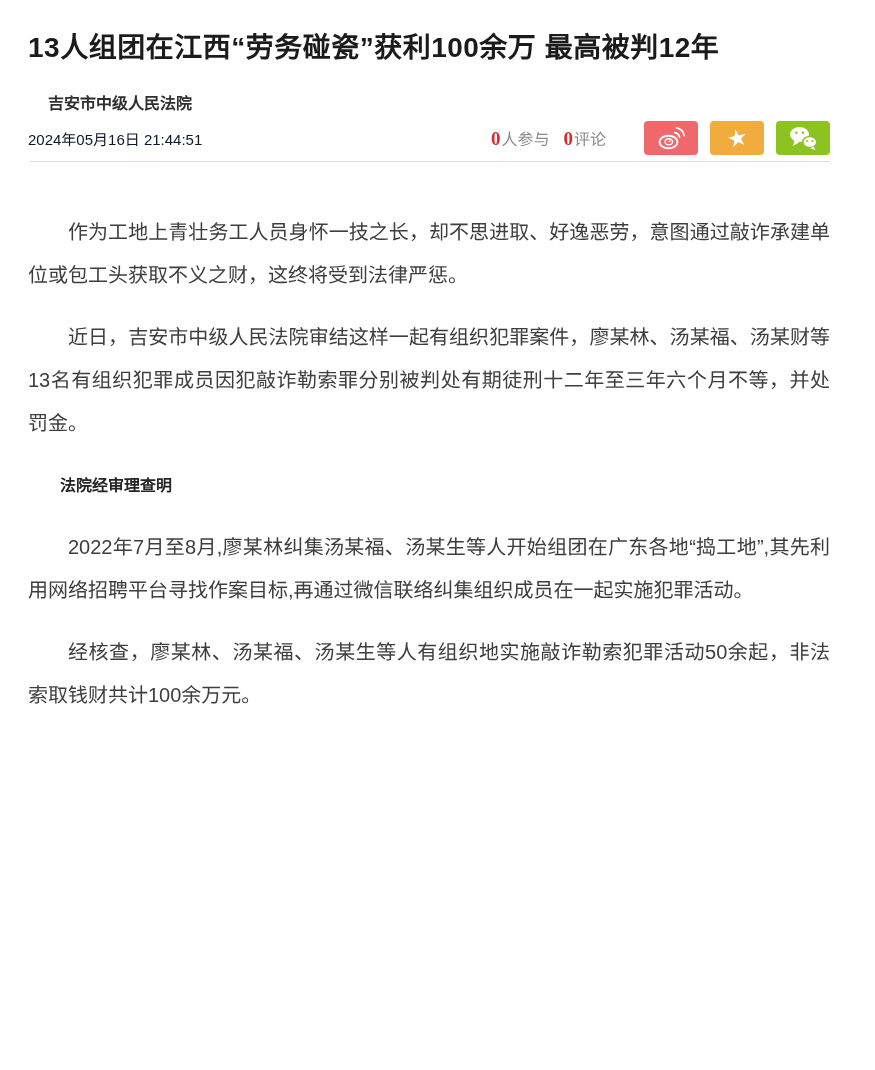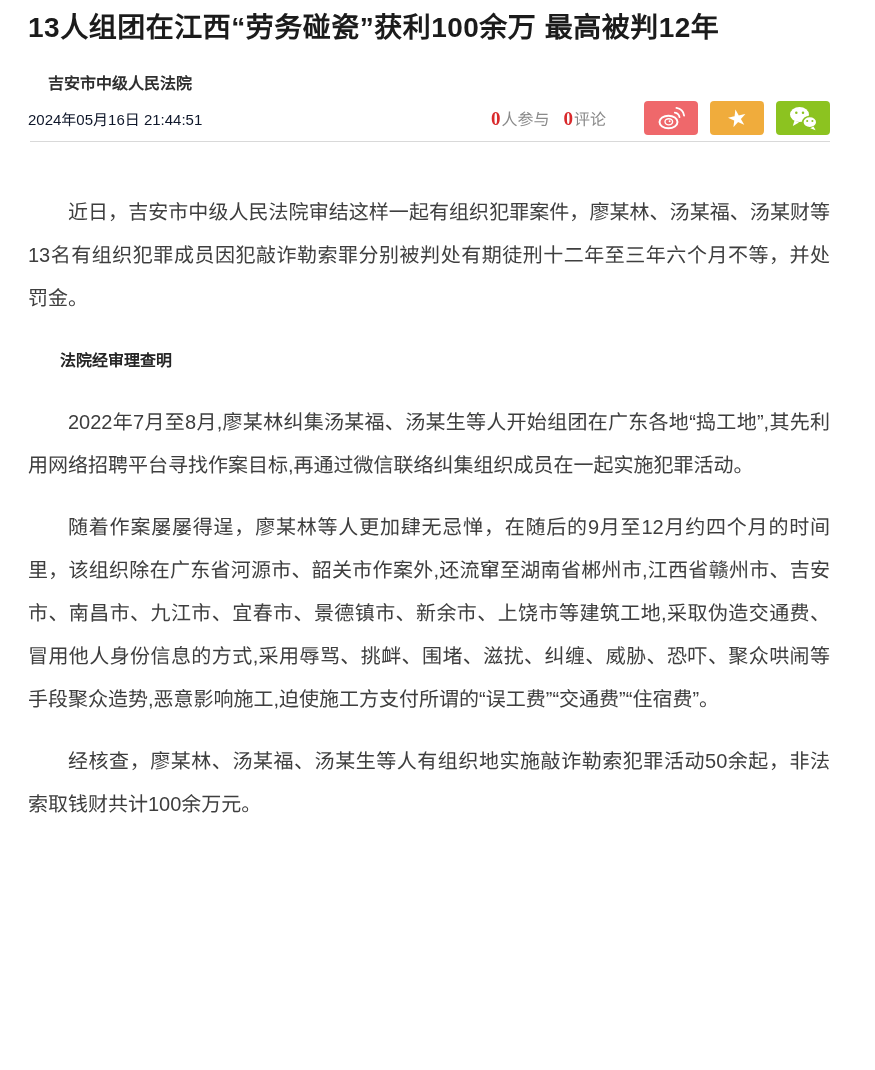--- a/index.html
+++ b/index.html
@@ -13,21 +13,21 @@
     width: 875px;
     height: 1070px;
     background: #ffffff;
     overflow: hidden;
   }
   .container {
     width: 830px;
     padding-left: 28px;
   }
   .title {
-    margin: 10px 0 0 0;
+    margin: 30px 0 0 0;
     font-size: 28px;
     line-height: 36px;
     font-weight: 700;
     color: #1b1b1b;
     letter-spacing: 0.5px;
   }
   .source {
     margin-top: 24px;
     font-size: 16px;
     font-weight: 700;
@@ -167,21 +167,21 @@
               </svg>
             </span>
           </a>
         </div>
       </div>
     </div>
 
     <hr class="divider">
 
     <div class="article">
+      <p>作为工地上青壮务工人员身怀一技之长，却不思进取、好逸恶劳，意图通过敲诈承建单位或包工头获取不义之财，这终将受到法律严惩。</p>
       <p>近日，吉安市中级人民法院审结这样一起有组织犯罪案件，廖某林、汤某福、汤某财等13名有组织犯罪成员因犯敲诈勒索罪分别被判处有期徒刑十二年至三年六个月不等，并处罚金。</p>
       <div class="sec-heading">法院经审理查明</div>
       <p>2022年7月至8月,廖某林纠集汤某福、汤某生等人开始组团在广东各地“捣工地”,其先利用网络招聘平台寻找作案目标,再通过微信联络纠集组织成员在一起实施犯罪活动。</p>
-      <p>随着作案屡屡得逞，廖某林等人更加肆无忌惮，在随后的9月至12月约四个月的时间里，该组织除在广东省河源市、韶关市作案外,还流窜至湖南省郴州市,江西省赣州市、吉安市、南昌市、九江市、宜春市、景德镇市、新余市、上饶市等建筑工地,采取伪造交通费、冒用他人身份信息的方式,采用辱骂、挑衅、围堵、滋扰、纠缠、威胁、恐吓、聚众哄闹等手段聚众造势,恶意影响施工,迫使施工方支付所谓的“误工费”“交通费”“住宿费”。</p>
       <p>经核查，廖某林、汤某福、汤某生等人有组织地实施敲诈勒索犯罪活动50余起，非法索取钱财共计100余万元。</p>
     </div>
 
   </div>
 </div>
 
 </body></html>

